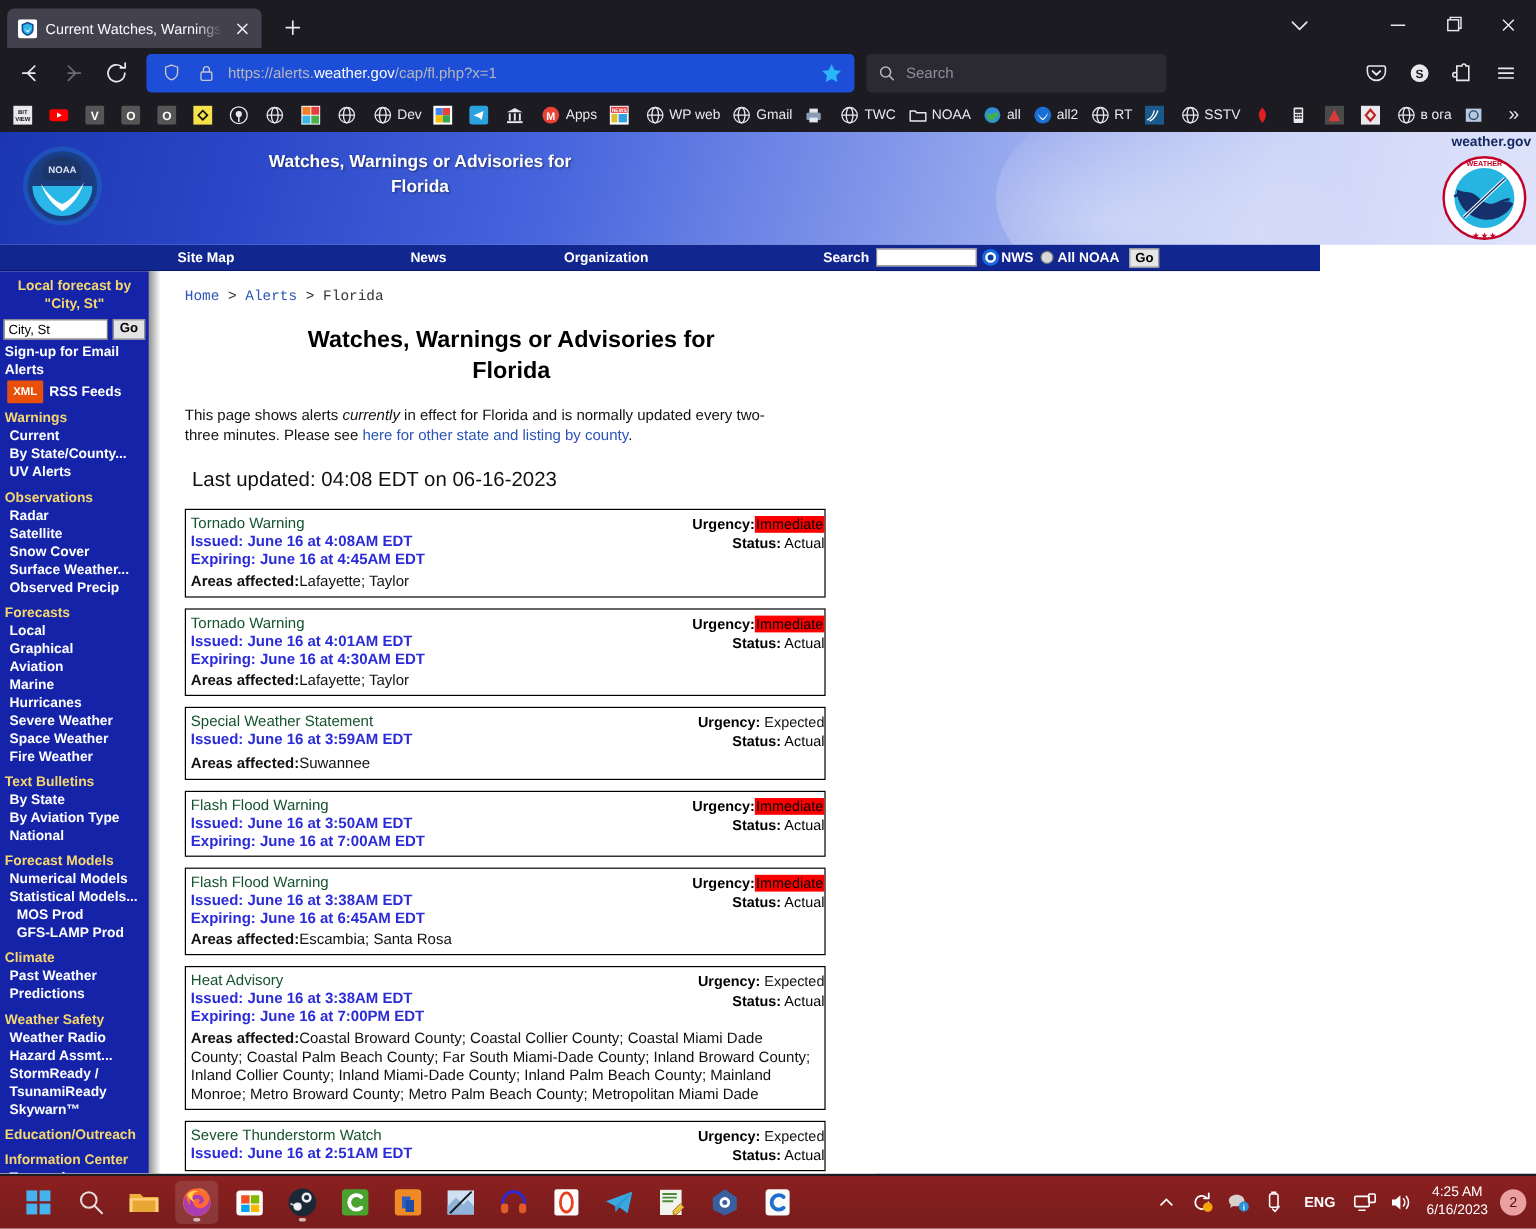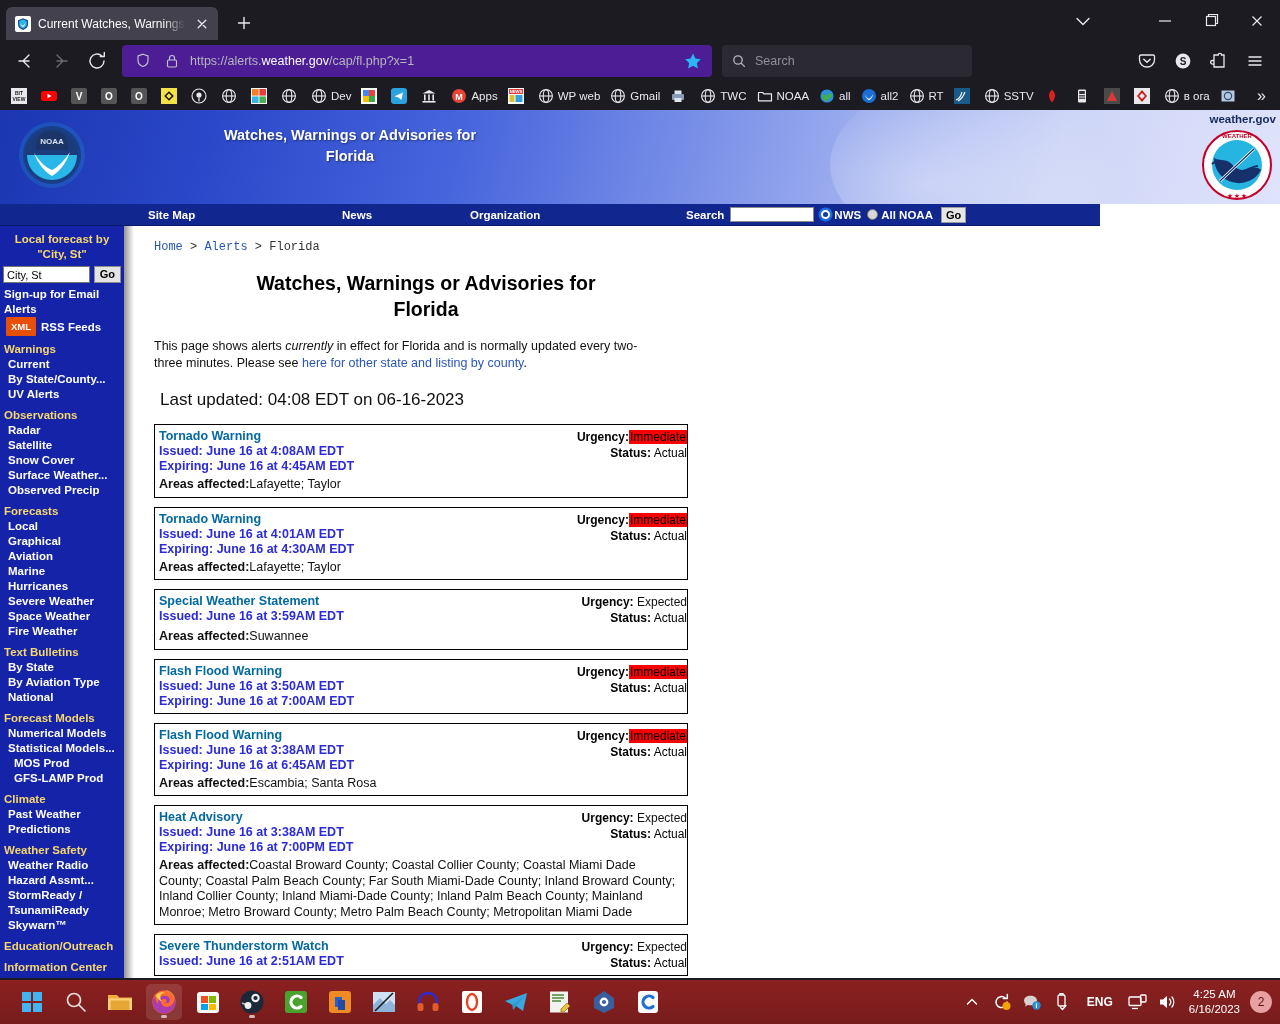--- a/index.html
+++ b/index.html
@@ -27,21 +27,21 @@
   .tab-close { width: 20px; height: 20px; flex: 0 0 20px; position: relative; }
   .newtab { width: 28px; height: 28px; margin-left: 12px; margin-bottom: 3px; position: relative; }
 
   .winctl { position: absolute; right: 0; top: 6px; display: flex; align-items: center; }
   .winctl > div { width: 46px; height: 30px; position: relative; }
   .chev-dn { width: 46px; height: 30px; position: relative; margin-right: 36px; }
 
   .navbar { height: 42px; display: flex; align-items: center; padding: 0 8px; gap: 2px; }
   .navbtn { width: 34px; height: 32px; position: relative; flex: 0 0 34px; }
   .urlbar {
-    flex: 0 0 590px; height: 32px; background: #4c1d95; border-radius: 4px;
+    flex: 0 0 590px; height: 32px; background: #1d4ed8; border-radius: 4px;
     display: flex; align-items: center; padding: 0 6px 0 10px; gap: 8px; margin-left: 6px;
   }
   .url-text { color: #b6b6bd; font-size: 12.5px; white-space: nowrap; flex: 1; }
   .url-text b { color: #fbfbfe; font-weight: 400; }
   .star-btn { width: 26px; height: 26px; position: relative; flex: 0 0 26px; }
   .searchbar {
     flex: 0 0 250px; height: 32px; background: #2b2a33; border-radius: 4px;
     display: flex; align-items: center; padding: 0 10px; gap: 9px; margin-left: 8px;
   }
   .search-ph { color: #8f8f9d; font-size: 12.5px; }
@@ -129,21 +129,21 @@
   .intro a { color: #2b55b5; text-decoration: none; }
   .lastupd { font-size: 17px; color: #111; margin: 18px 0 0 6px; }
 
   .alerts { margin-top: 14px; width: 534px; }
   .alert {
     border: 1.6px solid #000; margin-bottom: 9px; position: relative; background: #fff;
     padding: 4px 0 4px 4px; min-height: 40px;
   }
   .alert-top { display: flex; align-items: flex-start; }
   .alert-left { flex: 1; padding-right: 6px; }
-  .alert-title { color: #0369a1; font-size: 12.5px; font-weight: bold; line-height: 15px; }
+  .alert-title { color: #14532d; font-size: 12.5px; font-weight: normal; line-height: 15px; }
   .alert-time { color: #2b2bd8; font-size: 12.5px; font-weight: bold; line-height: 15px; }
   .alert-right { text-align: right; font-size: 12px; line-height: 16px; padding-right: 0px; white-space: nowrap; }
   .alert-right b { color: #000; }
   .urg-badge { background: #fb0000; color: #000; padding: 0 1px; }
   .urg-plain { color: #111; }
   .areas { font-size: 12.5px; color: #111; line-height: 15.5px; padding-top: 3px; padding-right: 6px; }
   .areas b { font-weight: bold; }
 
   
   .taskbar {

